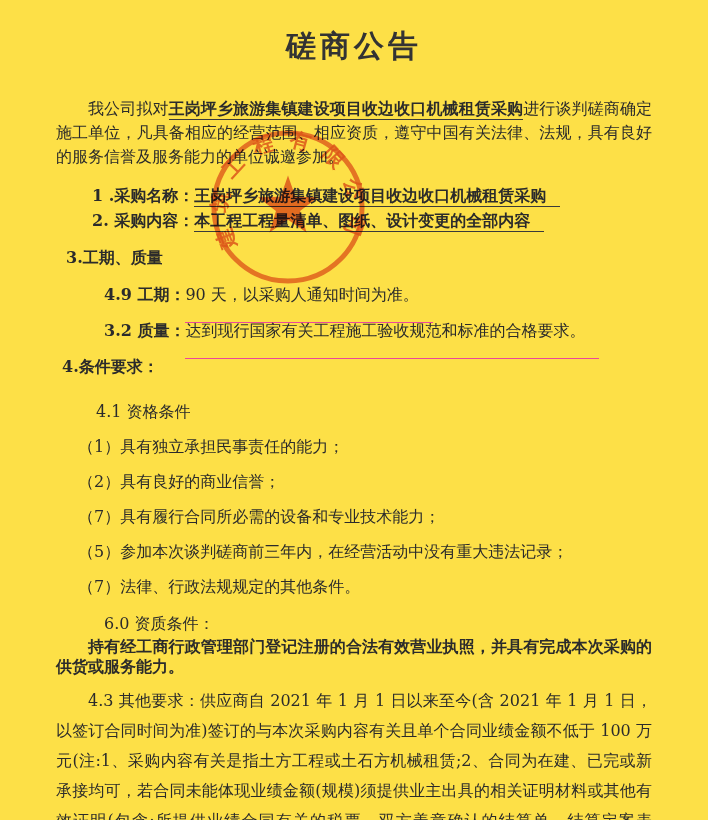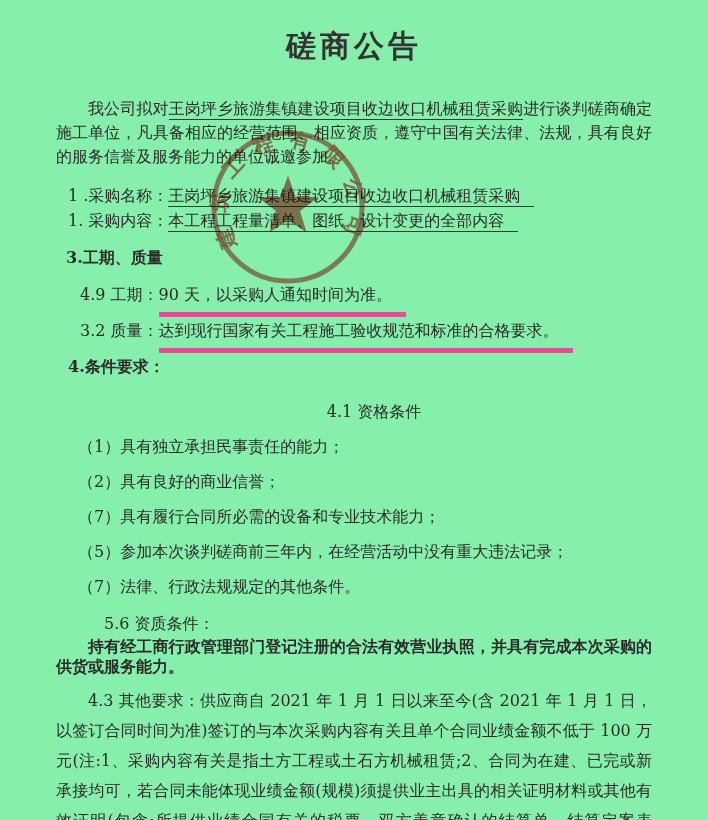--- a/index.html
+++ b/index.html
@@ -1,20 +1,20 @@
 <!DOCTYPE html>
 <html lang="zh"><head>
 <meta charset="utf-8">
 <style>
   html,body{margin:0;padding:0;background:#ffffff;}
   .page{
     position:relative;
     width:708px;
     height:820px;
-    background:#86efac;
+    background:#fde047;
     font-family:"DejaVu Serif","Liberation Serif",serif;
     color:#2b2b2b;
     font-size:16px;
     box-sizing:border-box;
     padding:26px 56px 0 56px;
     overflow:hidden;
   }
   .title{
     font-size:30px;
     font-weight:bold;
@@ -23,29 +23,29 @@
     margin:0;
     color:#333;
   }
   p,div.line{margin:0;}
   .intro{
     margin-top:30px;
     line-height:24px;
     text-indent:32px;
     text-align:justify;
   }
-  .b{font-weight:normal;}
-  .u{border-bottom:5px solid #ec4899;padding-bottom:8px;}
-  .bu{font-weight:normal;border-bottom:1px solid #3a3a3a;padding-bottom:1px;}
+  .b{font-weight:bold;margin-left:24px;}
+  .u{border-bottom:1px solid #ec4899;padding-bottom:18px;}
+  .bu{font-weight:bold;border-bottom:1px solid #3a3a3a;padding-bottom:1px;}
   .pad-r{padding-right:14px;}
   .items{margin-top:14px;margin-left:12px;}
   .item{line-height:25px;}
   .sec-heading{font-weight:bold;margin:13px 0 0 10px;line-height:24px;}
   .sub{margin:13px 0 0 24px;line-height:23px;}
-  .sub41{margin:22px 0 0 40px;line-height:22px;text-align:center;}
+  .sub41{margin:22px 0 0 40px;line-height:22px;}
   .cond{margin:13px 0 0 22px;line-height:22px;}
   .sub42{margin:15px 0 0 48px;line-height:22px;}
   .para-bold{
     margin-top:2px;
     line-height:20px;
     text-indent:32px;
     font-weight:bold;
     text-align:justify;
   }
   .para-43{
@@ -75,40 +75,40 @@
 <body>
 
 <div class="page">
 
   <h1 class="title">磋商公告</h1>
 
   <p class="intro"><span>我公司拟对</span><span class="bu">王岗坪乡旅游集镇建设项目收边收口机械租赁采购</span><span>进行谈判磋商确定施工单位，凡具备相应的经营范围、相应资质，遵守中国有关法律、法规，具有良好的服务信誉及服务能力的单位诚邀参加。</span></p>
 
   <div class="items">
     <div class="item"><span class="b">1 .采购名称：</span><span class="bu pad-r">王岗坪乡旅游集镇建设项目收边收口机械租赁采购</span></div>
-    <div class="item"><span class="b">1.  采购内容：</span><span class="bu pad-r">本工程工程量清单、图纸、设计变更的全部内容</span></div>
+    <div class="item"><span class="b">2.  采购内容：</span><span class="bu pad-r">本工程工程量清单、图纸、设计变更的全部内容</span></div>
   </div>
 
   <div class="sec-heading">3.工期、质量</div>
 
   <div class="sub"><span class="b">4.9 工期：</span><span class="u pad-r">90 天，以采购人通知时间为准。</span></div>
 
   <div class="sub"><span class="b">3.2 质量：</span><span class="u pad-r">达到现行国家有关工程施工验收规范和标准的合格要求。</span></div>
 
-  <div class="sec-heading" style="margin-left:12px">4.条件要求：</div>
+  <div class="sec-heading" style="margin-left:6px">4.条件要求：</div>
 
   <div class="sub41">4.1 资格条件</div>
 
   <div class="cond">（1）具有独立承担民事责任的能力；</div>
   <div class="cond">（2）具有良好的商业信誉；</div>
   <div class="cond">（7）具有履行合同所必需的设备和专业技术能力；</div>
   <div class="cond">（5）参加本次谈判磋商前三年内，在经营活动中没有重大违法记录；</div>
   <div class="cond">（7）法律、行政法规规定的其他条件。</div>
 
-  <div class="sub42">5.6 资质条件：</div>
+  <div class="sub42">6.0 资质条件：</div>
   <p class="para-bold">持有经工商行政管理部门登记注册的合法有效营业执照，并具有完成本次采购的供货或服务能力。</p>
 
   <p class="para-43"><span>4.3 其他要求：</span><span>供应商自 2021 年 1 月 1 日以来至今(含 2021 年 1 月 1 日，以签订合同时间为准)签订的与本次采购内容有关且单个合同业绩金额不低于 100 万元(注:1、采购内容有关是指土方工程或土石方机械租赁;2、合同为在建、已完或新承接均可，若合同未能体现业绩金额(规模)须提供业主出具的相关证明材料或其他有效证明(包含:所提供业绩合同有关的税票、双方盖章确认的结算单、结算定案表等)）。</span></p>
 
   <div class="stamp">
     <svg viewBox="0 0 160 160" width="158" height="158">
       <defs>
         <path id="seal-arc" d="M 26,112 A 62,62 0 1 1 134,112" fill="none"></path>
       </defs>
       <circle cx="80" cy="80" r="75" fill="none" stroke="rgba(216,69,58,0.78)" stroke-width="5"></circle>

